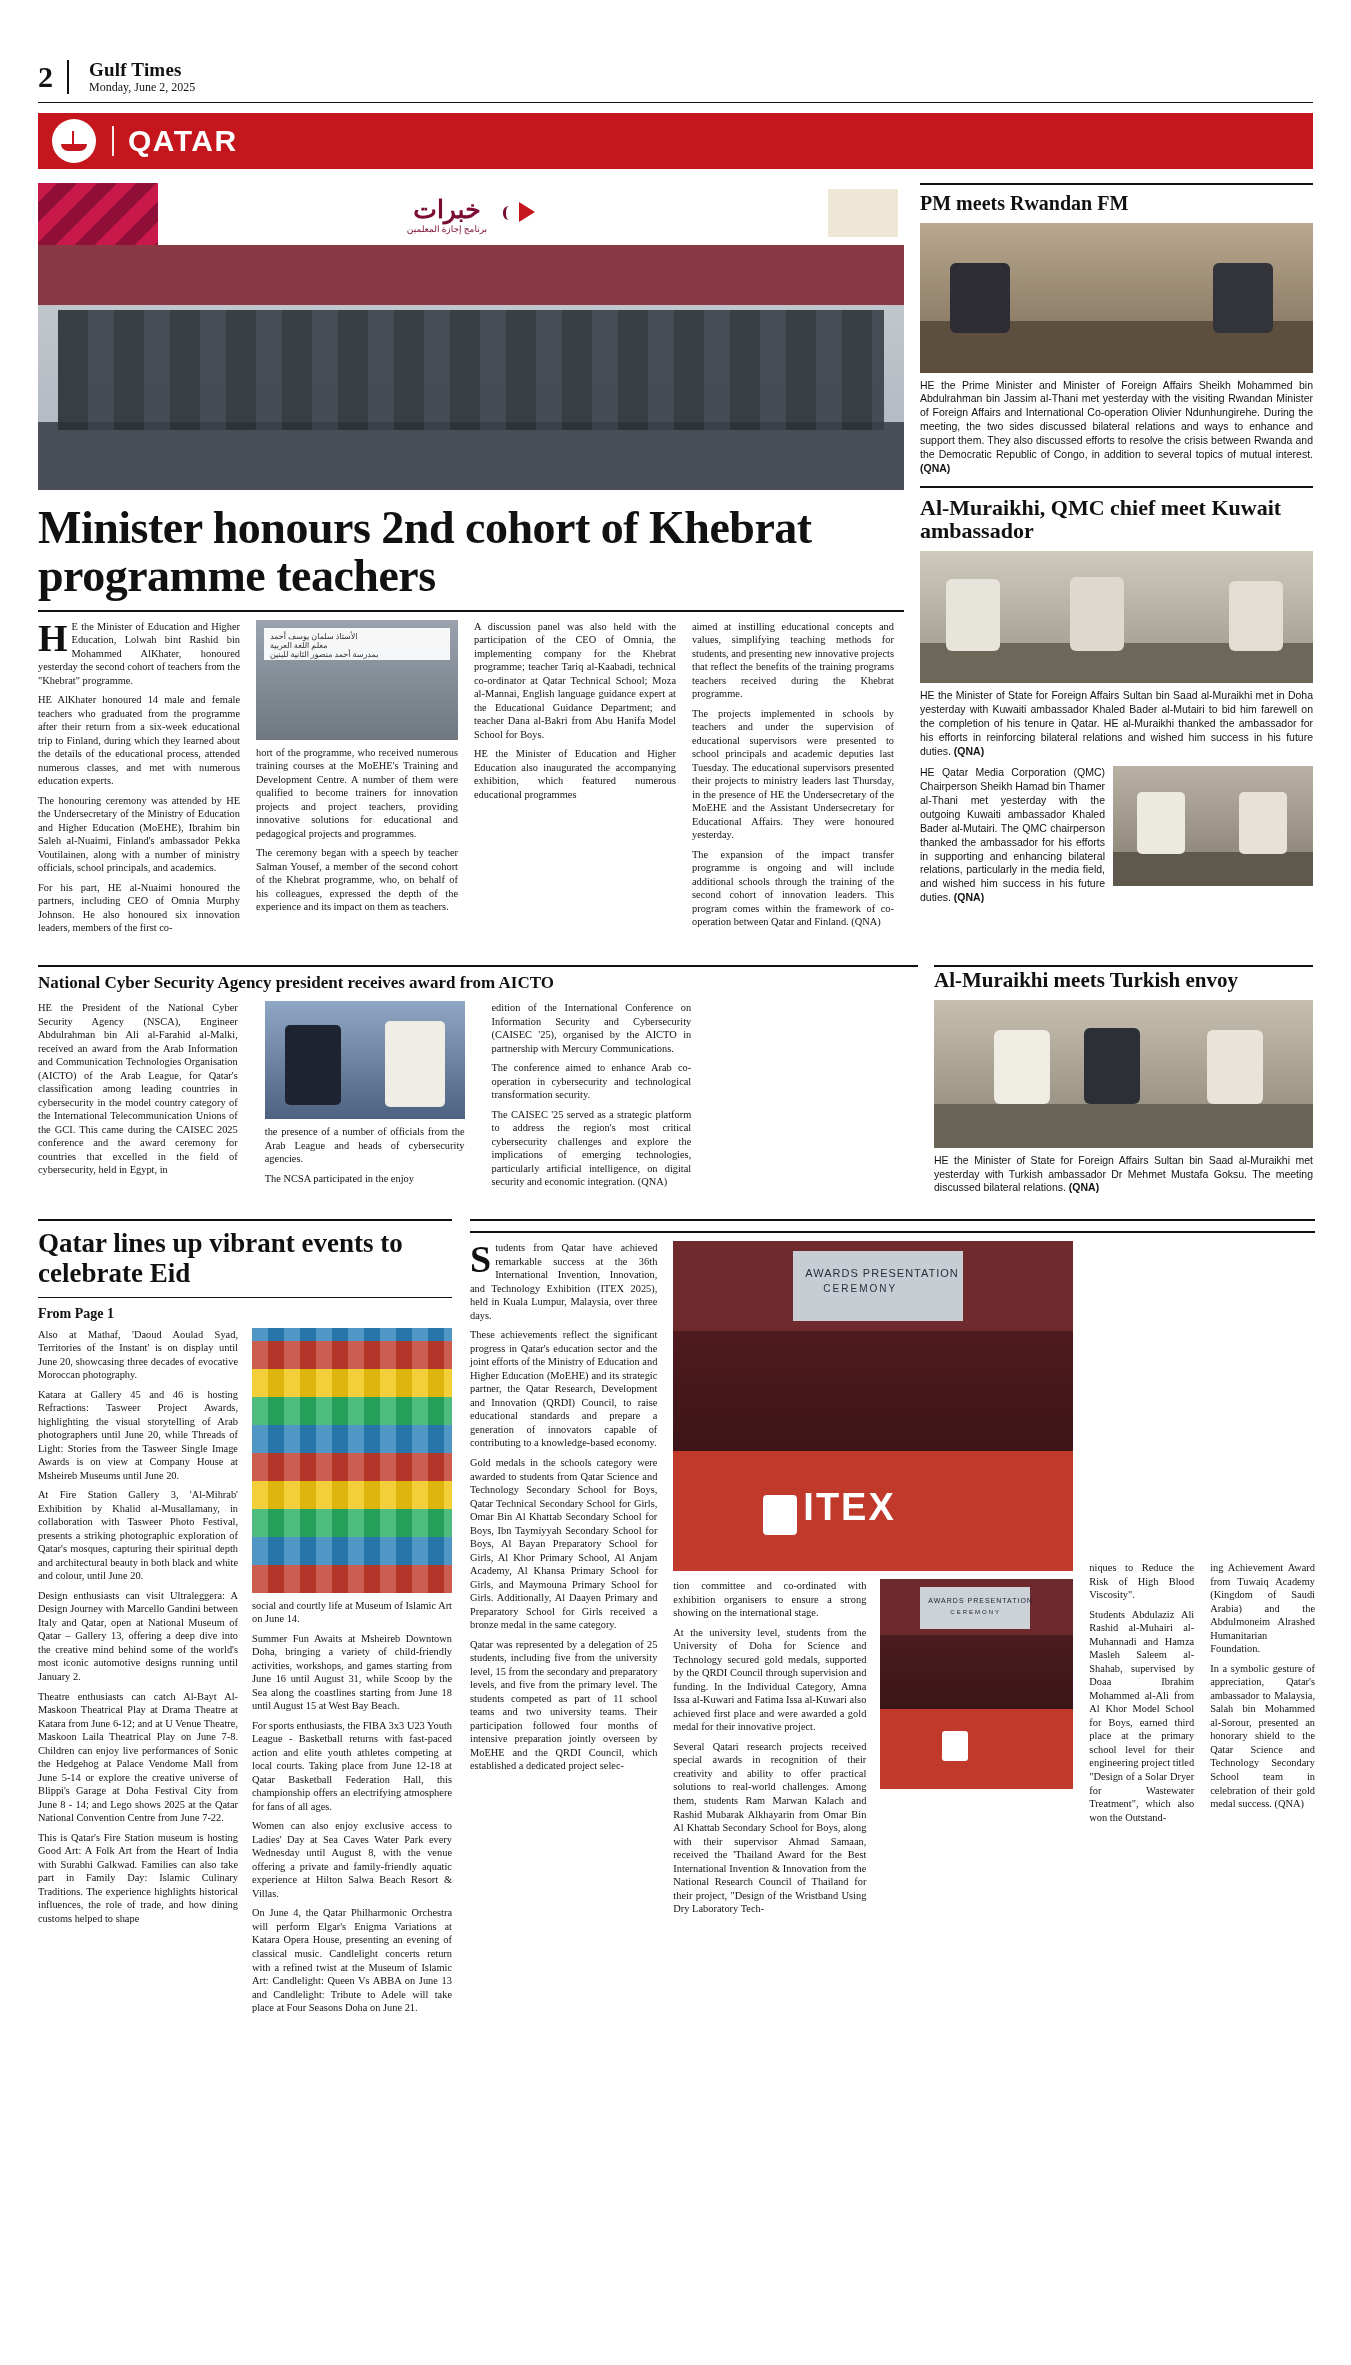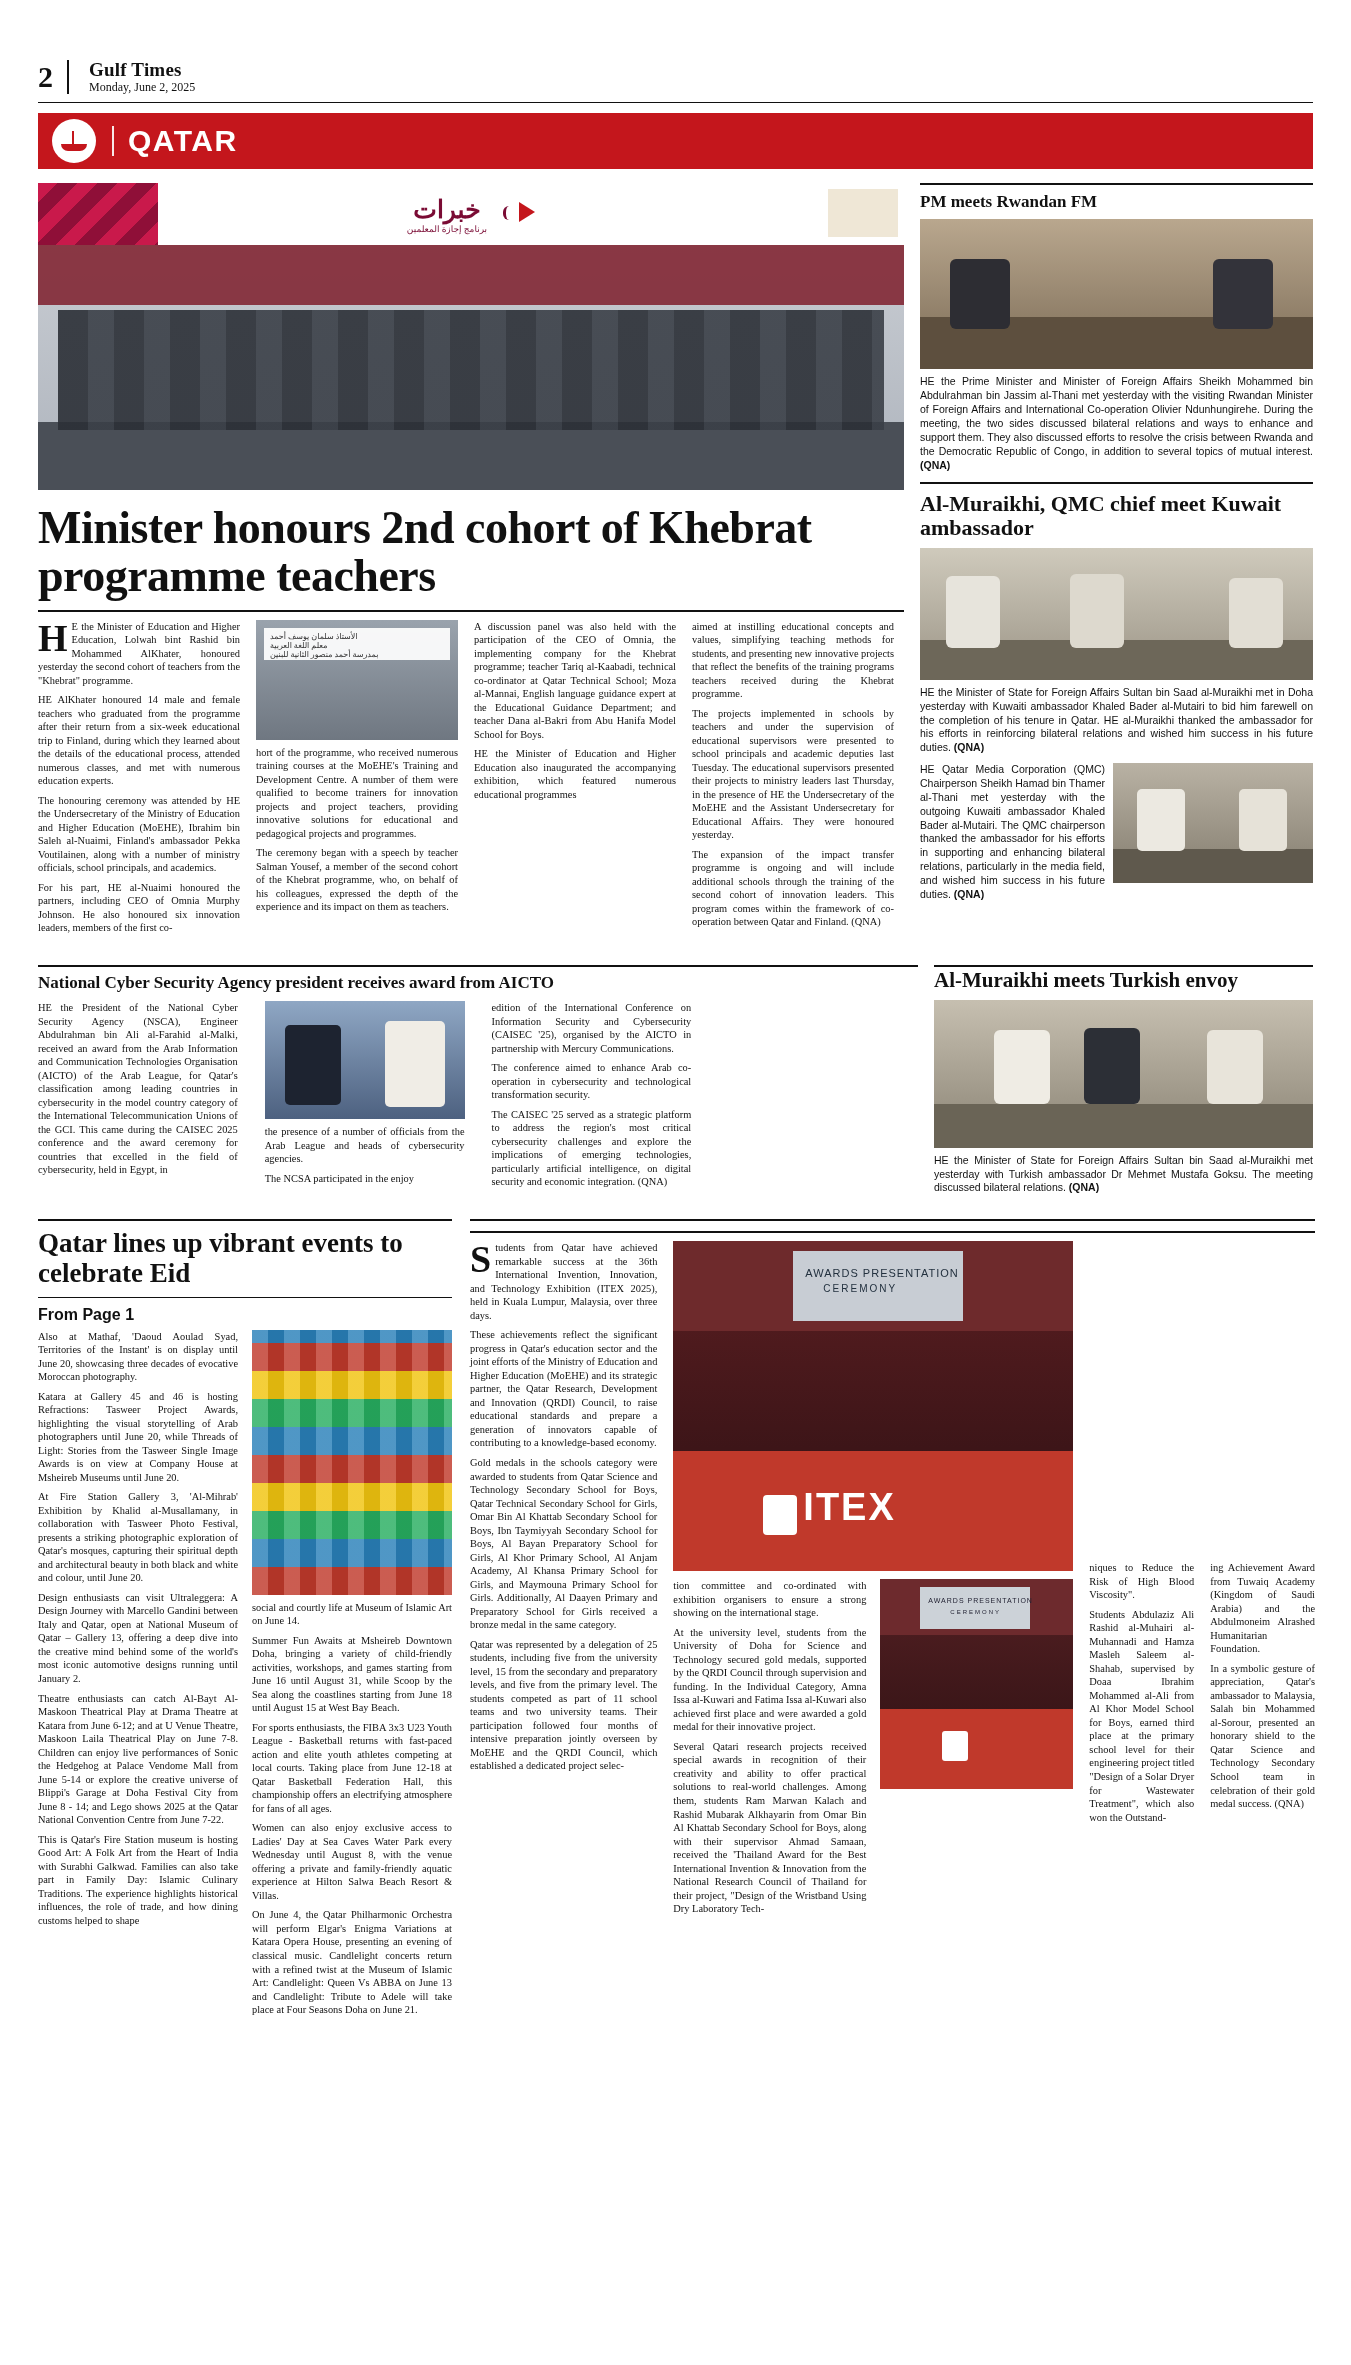--- a/index.html
+++ b/index.html
@@ -60,30 +60,30 @@
     line-height:1.04; letter-spacing:-0.5px;
   }
   h1.headline { font-size:46px; margin:14px 0 4px; }
   .hr-black { border-top:2px solid #111; margin:10px 0 8px; }
   .hr-thin { border-top:1px solid #111; margin:8px 0; }
   .dropcap::first-letter {
     float:left; font-size:38px; line-height:32px; padding:2px 4px 0 0; font-weight:bold;
   }
 
   
-  .rc-title { font-family:"Liberation Serif", serif; font-weight:bold; font-size:17px; line-height:1.08; margin:2px 0 8px; }
+  .rc-title { font-family:"Liberation Serif", serif; font-weight:bold; font-size:20px; line-height:1.08; margin:2px 0 8px; }
   .rc-title.two { font-size:22px; }
 
   
   .sub-rule-top { border-top:2px solid #111; margin-top:12px; }
   .sub-head { font-family:"Liberation Serif", serif; font-weight:bold; font-size:17px; margin:6px 0 8px; }
 
   
   .eid-head { font-family:"Liberation Serif", serif; font-weight:bold; font-size:27px; line-height:1.1; }
-  .fromp { font-weight:bold; font-size:16px; margin:8px 0 6px; font-family:Liberation Sans, sans-serif;}
+  .fromp { font-weight:bold; font-size:14px; margin:8px 0 6px; font-family:Liberation Serif, serif;}
 
   .small-cols { font-size:10.4px; line-height:1.3; text-align:justify; hyphens:auto; }
   .small-cols p { margin:0 0 6px; }
 
   h2.headline2 { font-size:40px; margin:6px 0 10px; line-height:1.05; }
 </style>
 </head>
 <body>
 
 <div class="page">

